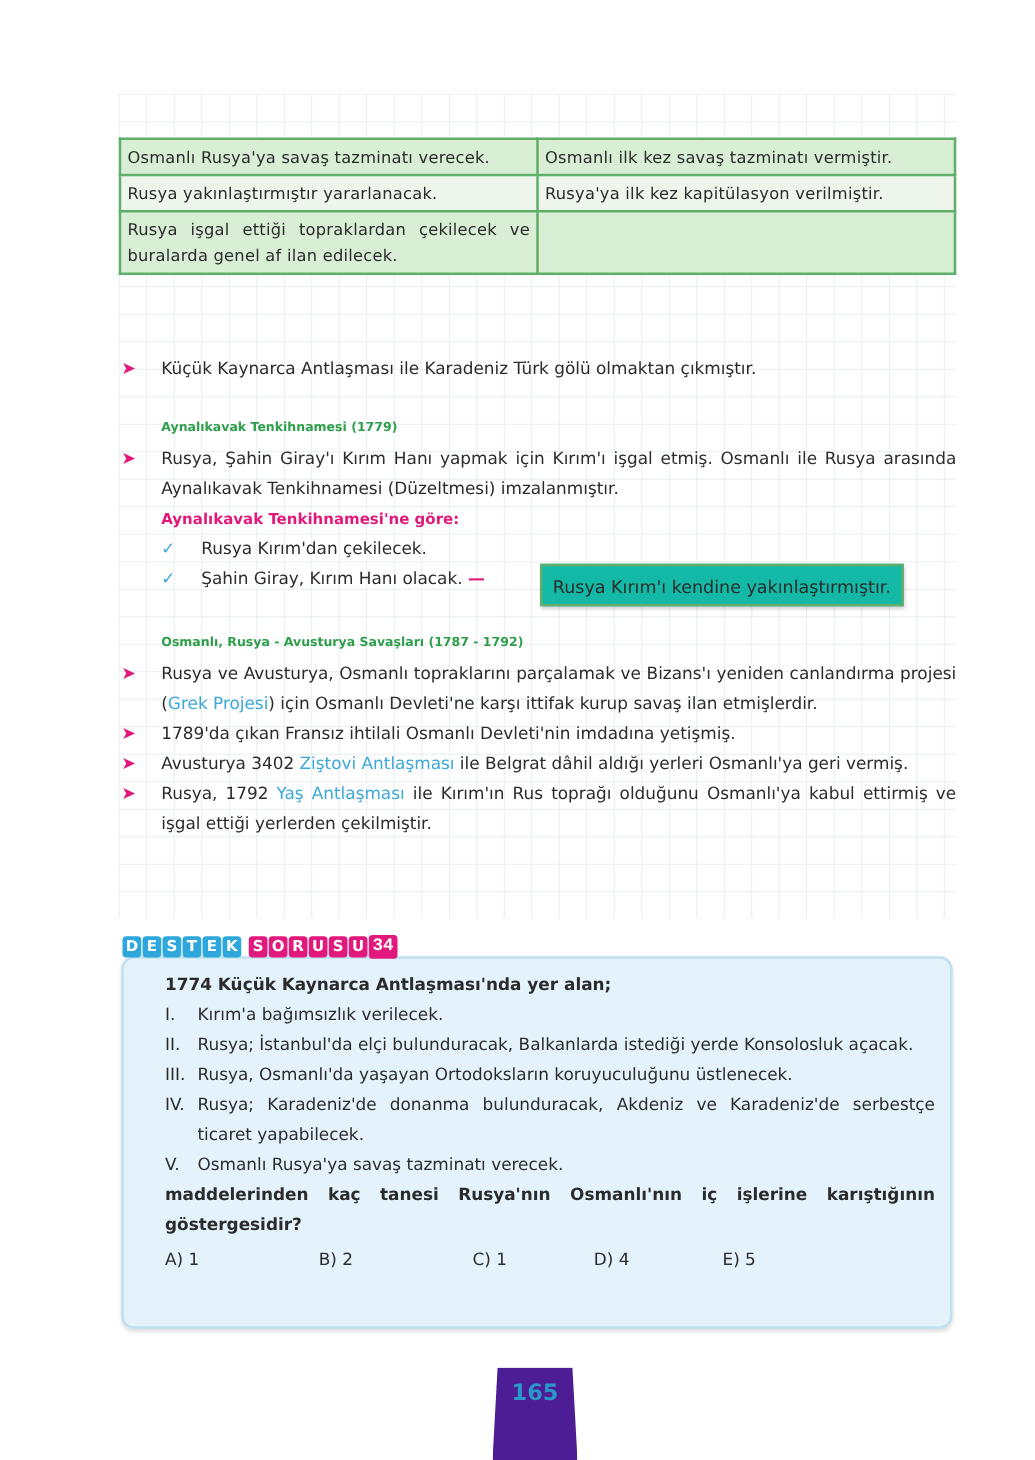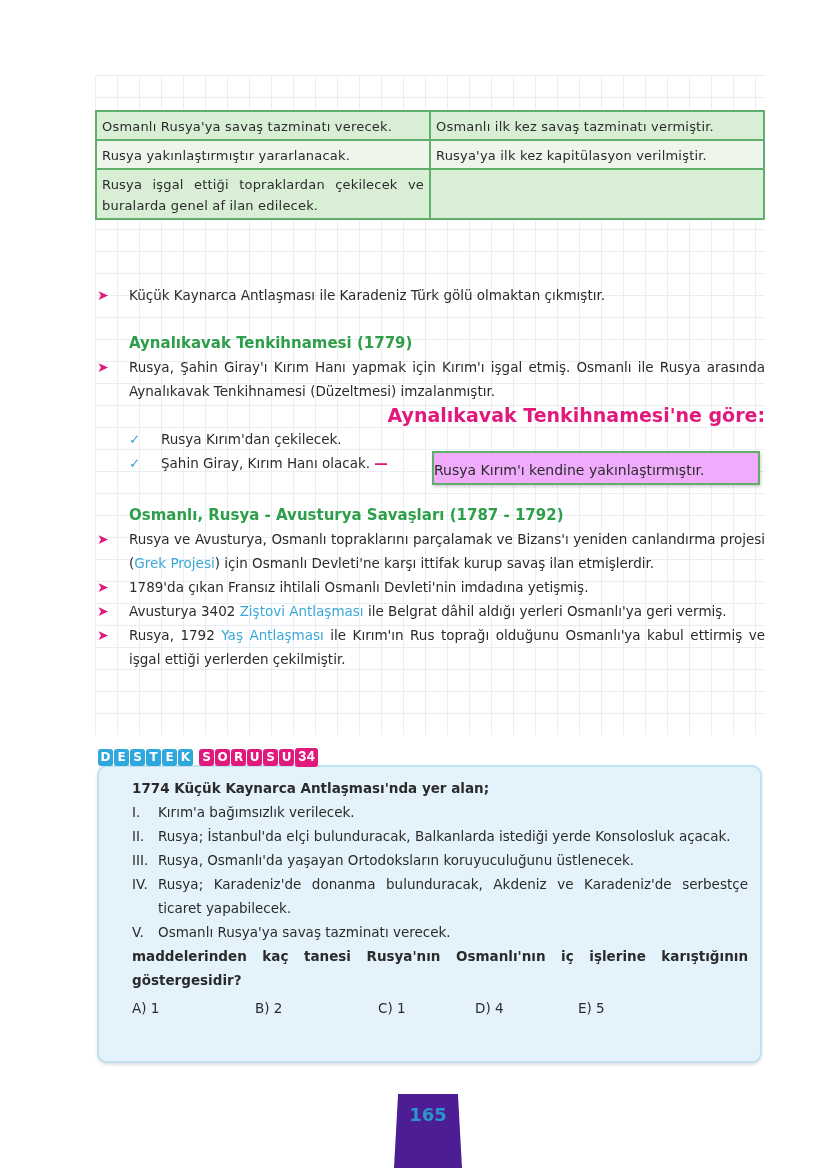--- a/index.html
+++ b/index.html
@@ -23,30 +23,30 @@
     border: 2px solid #5fae6b; padding: 4px 5px 2px 5px; vertical-align: top; width: 50%;
     text-align: justify; letter-spacing: 0.2px;
   }
   .tbl tr.r-green td { background: #d8efd6; }
   .tbl tr.r-light td { background: #eef6ec; }
   .block { position: absolute; left: 95px; width: 670px; font-size: 13.5px; line-height: 24px; }
   .bullet { position: relative; padding-left: 34px; text-align: justify; }
   .bullet .arrow {
     position: absolute; left: 2px; top: 0; color: #e2197c; font-size: 14px;
   }
-  .green-head { color: #2f9e4a; font-weight: bold; font-size: 15px; padding-left: 34px; }
-  .pink-head { color: #e2197c; font-weight: bold; font-size: 19px; padding-left: 34px; text-align: right; }
+  .green-head { color: #2f9e4a; font-weight: bold; font-size: 10px; padding-left: 34px; }
+  .pink-head { color: #e2197c; font-weight: bold; font-size: 12px; padding-left: 34px; }
   .check { position: relative; padding-left: 66px; }
   .check .tick { position: absolute; left: 34px; top: 0; color: #3aa8d8; font-weight: bold; }
   .dash { color: #e2197c; font-weight: bold; }
   .blue { color: #3aa8d8; }
   .callout {
-    position: absolute; left: 432px; top: 451px; width: 328px; height: 34px;
-    border: 2px solid #5fae6b; background: #f0abfc; box-shadow: 1px 2px 3px rgba(0,0,0,0.18);
-    font-size: 14px; line-height: 34px; box-sizing: border-box;
+    position: absolute; left: 432px; top: 451px; width: 291px; height: 34px;
+    border: 2px solid #5fae6b; background: #14b8a6; box-shadow: 1px 2px 3px rgba(0,0,0,0.18);
+    font-size: 14px; line-height: 34px; text-align: center; box-sizing: border-box;
   }
   .qbox {
     position: absolute; left: 97px; top: 765px; width: 665px; height: 298px;
     background: #e4f3fb; border: 2px solid #bfe1f0; border-radius: 10px;
     box-shadow: 0 2px 3px rgba(0,0,0,0.12); box-sizing: border-box;
   }
   .qhead { position: absolute; left: 98px; top: 749px; display: flex; gap: 0; }
   .tile {
     display: inline-block; width: 15px; height: 17px; margin-right: 1px; border-radius: 3px;
     color: #fff; font-weight: bold; font-size: 12px; line-height: 17px; text-align: center;

